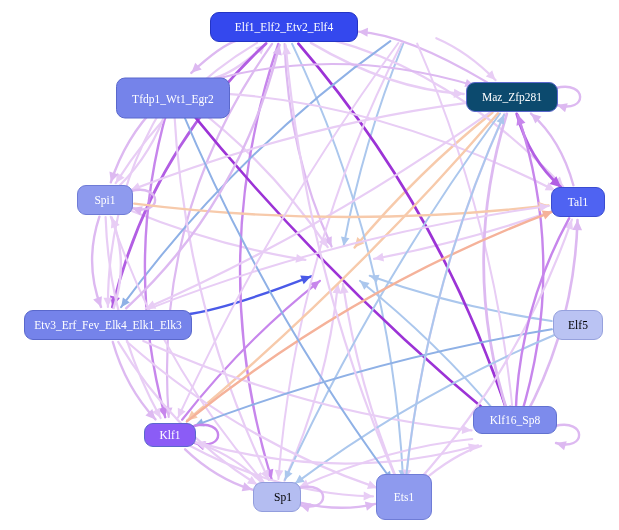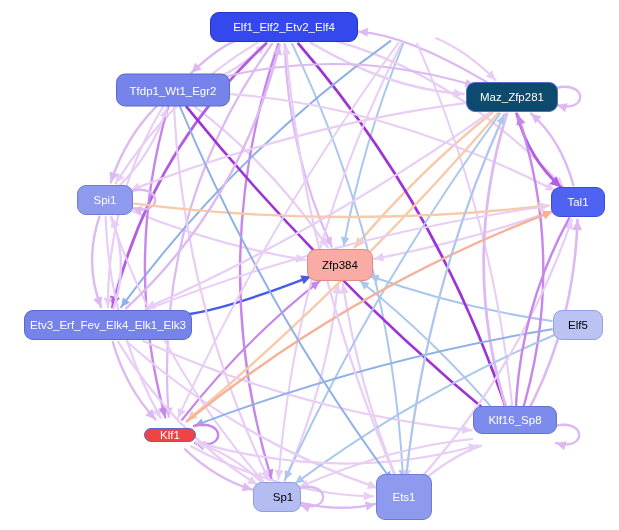--- a/index.html
+++ b/index.html
@@ -2,21 +2,21 @@
 <html><head>
 <meta charset="utf-8">
 <style>
   html, body { margin: 0; padding: 0; background: #ffffff; }
   .canvas {
     position: relative;
     width: 619px;
     height: 530px;
     background: #ffffff;
     overflow: hidden;
-    font-family: Liberation Sans, sans-serif;
+    font-family: Liberation Serif, serif;
     border-radius: 9px;
   }
   #edge-layer {
     position: absolute;
     left: 0; top: 0;
     pointer-events: none;
   }
   #node-layer { position: absolute; left: 0; top: 0; width: 100%; height: 100%; }
   .node {
     position: absolute;
@@ -189,25 +189,24 @@
       <polygon points="279.5638231232824,44.97010217497149 281.77743664616435,55.5901636875671 272.66227721554355,53.339956142835746" fill="#ddb9f1"></polygon>
       <path d="M 119.9 185.2 Q 152.2 153.2 167.1 107.9" stroke="#e8cdf5" stroke-width="2.2" fill="none" stroke-linecap="round"></path>
       <polygon points="167.10091753171156,107.9127908027451 168.43762696798225,118.18644108504424 159.9211607949973,115.38177838083132" fill="#e8cdf5"></polygon>
       <path d="M 396.9 480.5 Q 306.4 271.6 285.6 45.0" stroke="#e8cdf5" stroke-width="2.2" fill="none" stroke-linecap="round"></path>
       <polygon points="285.6480279605023,44.995876747270586 290.9643211660232,53.88810418436037 282.03528487805977,54.70580824343797" fill="#e8cdf5"></polygon>
       <path d="M 262.3 483.0 Q 230.9 453.2 196.1 442.8" stroke="#e8cdf5" stroke-width="2.2" fill="none" stroke-linecap="round"></path>
       <polygon points="196.14306771582596,442.79058269969477 206.37442677031981,441.16148045059344 203.8137374878316,449.75445428731314" fill="#e8cdf5"></polygon>
     </svg>
   <div id="node-layer">
       <div class="node" style="left: 284px; top: 27px; width: 148px; height: 30px; background: rgb(52, 72, 238); border-color: rgb(36, 52, 196); color: rgb(255, 255, 255);">Elf1_Elf2_Etv2_Elf4</div>
-      <div class="node" style="left: 173px; top: 90px; width: 114px; height: 33px; background: rgb(117, 131, 234); border-color: rgb(90, 104, 204); color: rgb(255, 255, 255);">Tfdp1_Wt1_Egr2</div>
+      <div class="node" style="left: 173px; top: 98px; width: 114px; height: 41px; background: rgb(117, 131, 234); border-color: rgb(90, 104, 204); color: rgb(255, 255, 255);">Tfdp1_Wt1_Egr2</div>
       <div class="node" style="left: 512px; top: 97px; width: 92px; height: 30px; background: #0c4a6e; border-color: rgb(90, 104, 204); color: rgb(255, 255, 255);">Maz_Zfp281</div>
       <div class="node" style="left: 105px; top: 200px; width: 56px; height: 30px; background: rgb(142, 154, 238); border-color: rgb(111, 124, 214); color: rgb(255, 255, 255); text-align: right;">Spi1</div>
       <div class="node" style="left: 578px; top: 202px; width: 54px; height: 30px; background: rgb(79, 99, 242); border-color: rgb(58, 76, 208); color: rgb(255, 255, 255);">Tal1</div>
-      <div class="node" style="left: 340px; top: 265px; width: 66px; height: 32px; background: rgb(249, 171, 166); border-color: rgb(222, 138, 133); color: rgb(0, 0, 0);">Zfp384</div>
       <div class="node" style="left: 108px; top: 325px; width: 168px; height: 30px; background: rgb(117, 131, 234); border-color: rgb(90, 104, 204); color: rgb(255, 255, 255);">Etv3_Erf_Fev_Elk4_Elk1_Elk3</div>
       <div class="node" style="left: 578px; top: 325px; width: 50px; height: 30px; background: rgb(186, 195, 243); border-color: rgb(150, 161, 221); color: rgb(0, 0, 0);">Elf5</div>
-      <div class="node" style="left: 170px; top: 435px; width: 52px; height: 14px; background: #ef4444; border-color: rgb(90, 104, 204); color: rgb(255, 255, 255);">Klf1</div>
+      <div class="node" style="left: 170px; top: 435px; width: 52px; height: 24px; background: #8b5cf6; border-color: rgb(90, 104, 204); color: rgb(255, 255, 255);">Klf1</div>
       <div class="node" style="left: 515px; top: 420px; width: 84px; height: 28px; background: rgb(125, 139, 236); border-color: rgb(98, 114, 208); color: rgb(255, 255, 255);">Klf16_Sp8</div>
       <div class="node" style="left: 277px; top: 497px; width: 48px; height: 30px; background: rgb(180, 189, 241); border-color: rgb(146, 157, 221); color: rgb(0, 0, 0); padding-left: 20px;">Sp1</div>
       <div class="node" style="left: 404px; top: 497px; width: 56px; height: 46px; background: rgb(142, 154, 238); border-color: rgb(111, 124, 214); color: rgb(255, 255, 255);">Ets1</div>
     </div>
 </div>
 
 </body></html>

